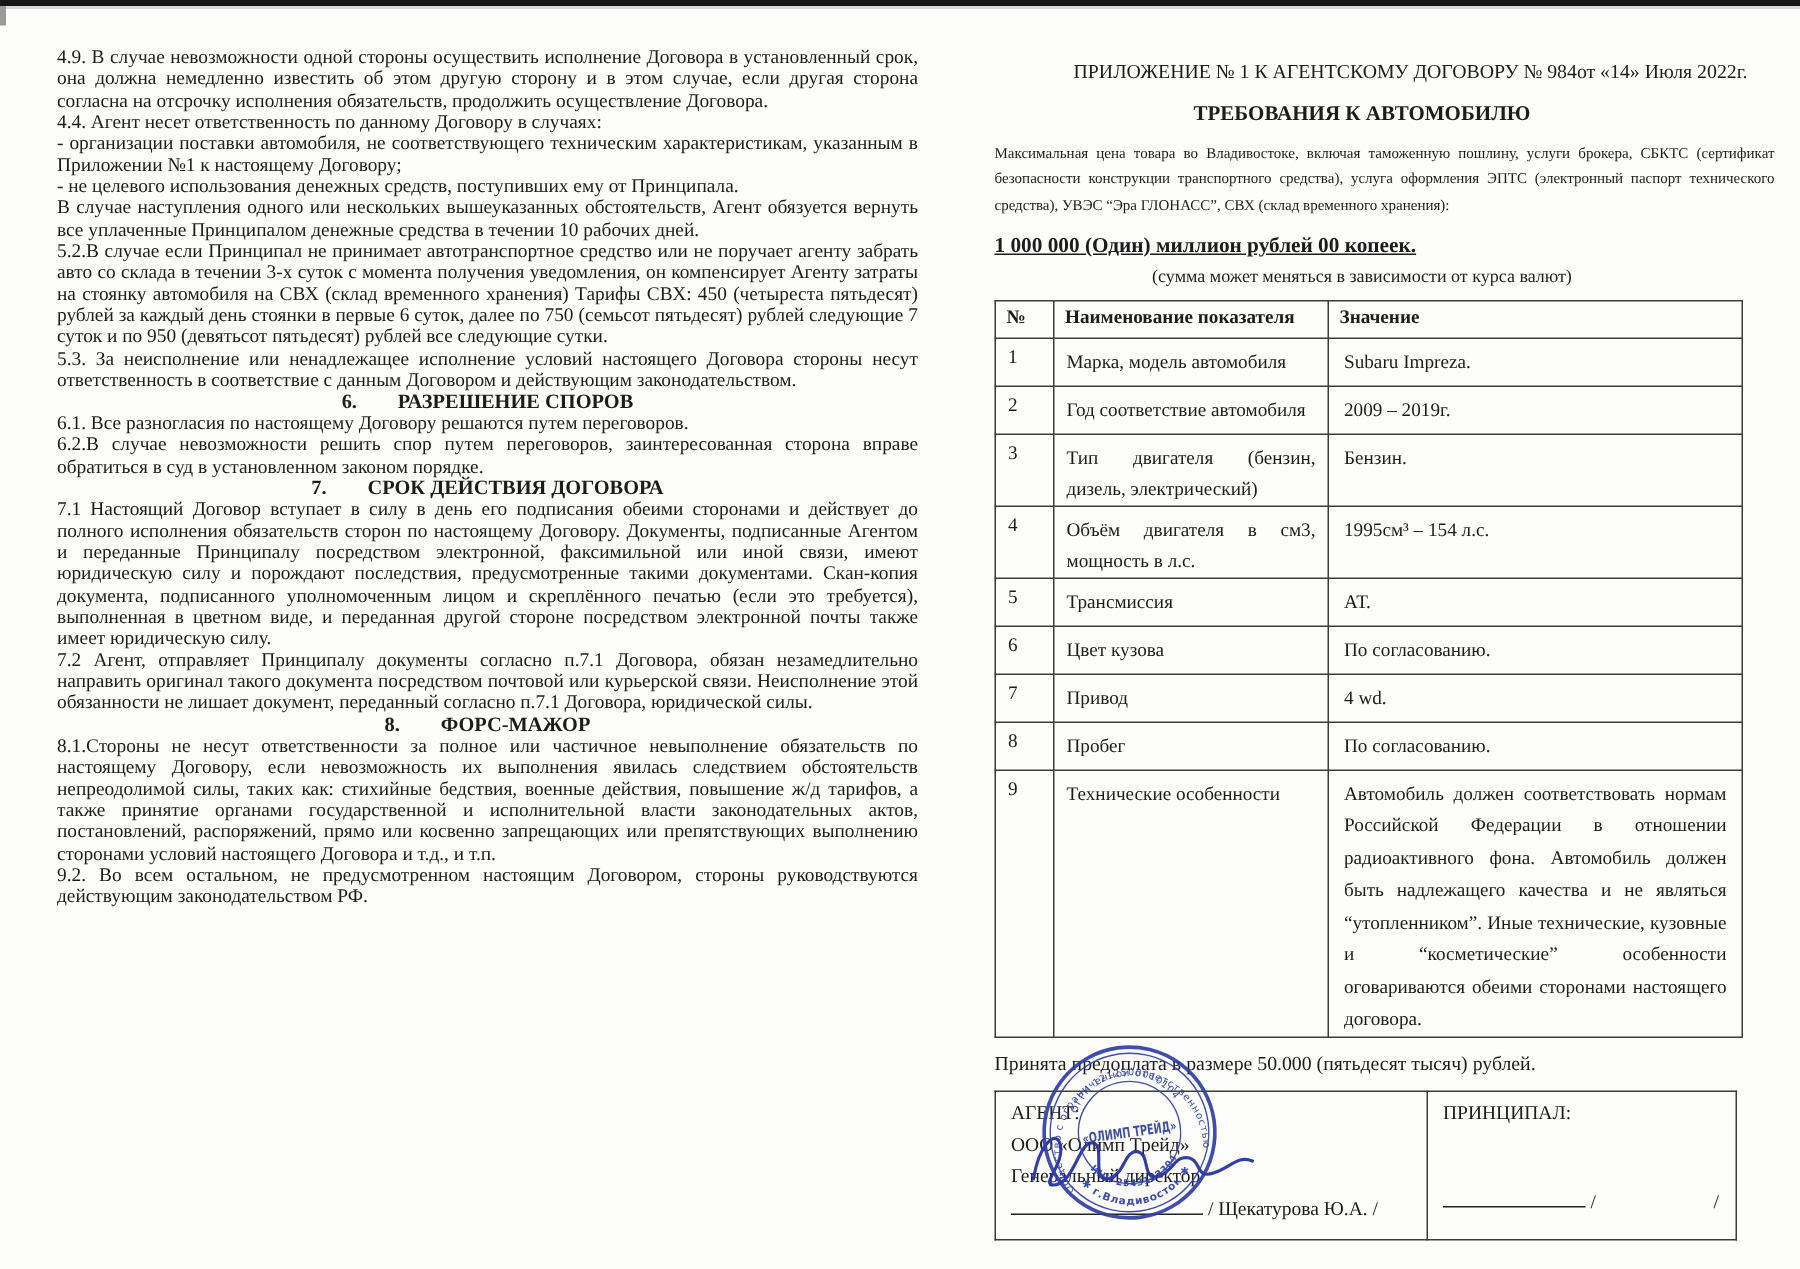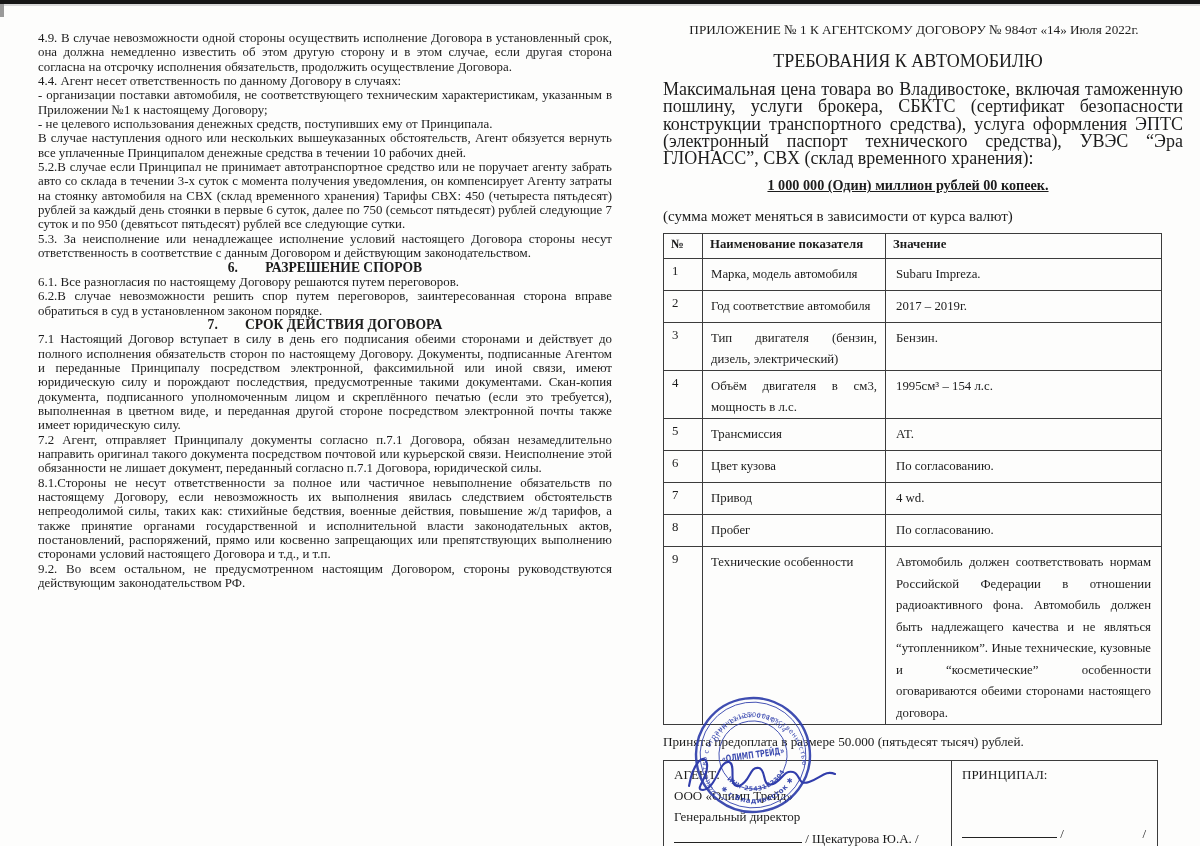--- a/index.html
+++ b/index.html
@@ -18,35 +18,35 @@
   .page-left p.para{
     margin:0;font-size:12.9px;line-height:14.35px;text-align:justify;text-justify:inter-word;
   }
   .page-left .sec-h{
     font-size:13.6px;line-height:14.35px;font-weight:bold;text-align:center;
   }
 
   
   .page-right{position:absolute;left:663px;top:0;width:522px;}
   .appx-header{
-    margin-top:22px;width:502px;display:flex;justify-content:center;
+    margin-top:40px;width:502px;display:flex;justify-content:flex-end;
     font-size:13.2px;line-height:16px;
   }
   .doc-title{
-    margin-top:13px;width:490px;text-align:center;font-weight:normal;font-size:18px;
+    margin-top:13px;width:490px;text-align:center;font-weight:bold;font-size:14px;
   }
   .intro{
-    margin:9px 0 0 0;width:520px;font-size:18px;line-height:17.3px;
+    margin:9px 0 0 0;width:520px;font-size:10px;line-height:17.3px;
     text-align:justify;text-justify:inter-word;
   }
   .price{
-    margin-top:10px;width:490px;text-align:center;font-weight:bold;font-size:14.2px;
+    margin-top:10px;width:490px;text-align:left;font-weight:bold;font-size:14.2px;
     text-decoration:underline;
   }
-  .price-note{margin-top:14px;width:490px;font-size:15px;}
+  .price-note{margin-top:4px;width:490px;text-align:center;font-size:12px;}
 
   table.req{
     margin-top:8px;border-collapse:collapse;width:499px;table-layout:fixed;
   }
   table.req th, table.req td{
     border:1.4px solid #3c3c3c;vertical-align:top;font-size:12.8px;
     overflow:hidden;
   }
   table.req th{font-weight:bold;text-align:left;height:21px;padding:3px 7px 0 7px;}
   table.req col.c0{width:39px;}
@@ -104,20 +104,21 @@
         <p class="para">- не целевого использования денежных средств, поступивших ему от Принципала.</p>
         <p class="para">В случае наступления одного или нескольких вышеуказанных обстоятельств, Агент обязуется вернуть все уплаченные Принципалом денежные средства в течении 10 рабочих дней.</p>
         <p class="para">5.2.В случае если Принципал не принимает автотранспортное средство или не поручает агенту забрать авто со склада в течении 3-х суток с момента получения уведомления, он компенсирует Агенту затраты на стоянку автомобиля на СВХ (склад временного хранения) Тарифы СВХ: 450 (четыреста пятьдесят) рублей за каждый день стоянки в первые 6 суток, далее по 750 (семьсот пятьдесят) рублей следующие 7 суток и по 950 (девятьсот пятьдесят) рублей все следующие сутки.</p>
         <p class="para">5.3. За неисполнение или ненадлежащее исполнение условий настоящего Договора стороны несут ответственность в соответствие с данным Договором и действующим законодательством.</p>
         <div class="sec-h">6.&nbsp;&nbsp;&nbsp;&nbsp;&nbsp;&nbsp;&nbsp;&nbsp;РАЗРЕШЕНИЕ СПОРОВ</div>
         <p class="para">6.1. Все разногласия по настоящему Договору решаются путем переговоров.</p>
         <p class="para">6.2.В случае невозможности решить спор путем переговоров, заинтересованная сторона вправе обратиться в суд в установленном законом порядке.</p>
         <div class="sec-h">7.&nbsp;&nbsp;&nbsp;&nbsp;&nbsp;&nbsp;&nbsp;&nbsp;СРОК ДЕЙСТВИЯ ДОГОВОРА</div>
         <p class="para">7.1 Настоящий Договор вступает в силу в день его подписания обеими сторонами и действует до полного исполнения обязательств сторон по настоящему Договору. Документы, подписанные Агентом и переданные Принципалу посредством электронной, факсимильной или иной связи, имеют юридическую силу и порождают последствия, предусмотренные такими документами. Скан-копия документа, подписанного уполномоченным лицом и скреплённого печатью (если это требуется), выполненная в цветном виде, и переданная другой стороне посредством электронной почты также имеет юридическую силу.</p>
         <p class="para">7.2 Агент, отправляет Принципалу документы согласно п.7.1 Договора, обязан незамедлительно направить оригинал такого документа посредством почтовой или курьерской связи. Неисполнение этой обязанности не лишает документ, переданный согласно п.7.1 Договора, юридической силы.</p>
+        <div class="sec-h">8.&nbsp;&nbsp;&nbsp;&nbsp;&nbsp;&nbsp;&nbsp;&nbsp;ФОРС-МАЖОР</div>
         <p class="para">8.1.Стороны не несут ответственности за полное или частичное невыполнение обязательств по настоящему Договору, если невозможность их выполнения явилась следствием обстоятельств непреодолимой силы, таких как: стихийные бедствия, военные действия, повышение ж/д тарифов, а также принятие органами государственной и исполнительной власти законодательных актов, постановлений, распоряжений, прямо или косвенно запрещающих или препятствующих выполнению сторонами условий настоящего Договора и т.д., и т.п.</p>
         <p class="para">9.2. Во всем остальном, не предусмотренном настоящим Договором, стороны руководствуются действующим законодательством РФ.</p>
       </div>
   </div>
 
   <div class="page-right">
     <div class="appx-header">
       <span>ПРИЛОЖЕНИЕ № 1 К АГЕНТСКОМУ ДОГОВОРУ № 984</span>
       <span>от «14» Июля 2022г.</span>
     </div>
@@ -141,21 +142,21 @@
       </thead>
       <tbody id="req-rows">
           <tr>
             <td class="c0">1</td>
             <td class="c1">Марка, модель автомобиля</td>
             <td class="c2">Subaru Impreza.</td>
           </tr>
           <tr>
             <td class="c0">2</td>
             <td class="c1">Год соответствие автомобиля</td>
-            <td class="c2">2017 – 2019г.</td>
+            <td class="c2">2009 – 2019г.</td>
           </tr>
           <tr>
             <td class="c0">3</td>
             <td class="c1">Тип двигателя (бензин, дизель, электрический)</td>
             <td class="c2">Бензин.</td>
           </tr>
           <tr>
             <td class="c0">4</td>
             <td class="c1">Объём двигателя в см3, мощность в л.с.</td>
             <td class="c2">1995см³ – 154 л.с.</td>

